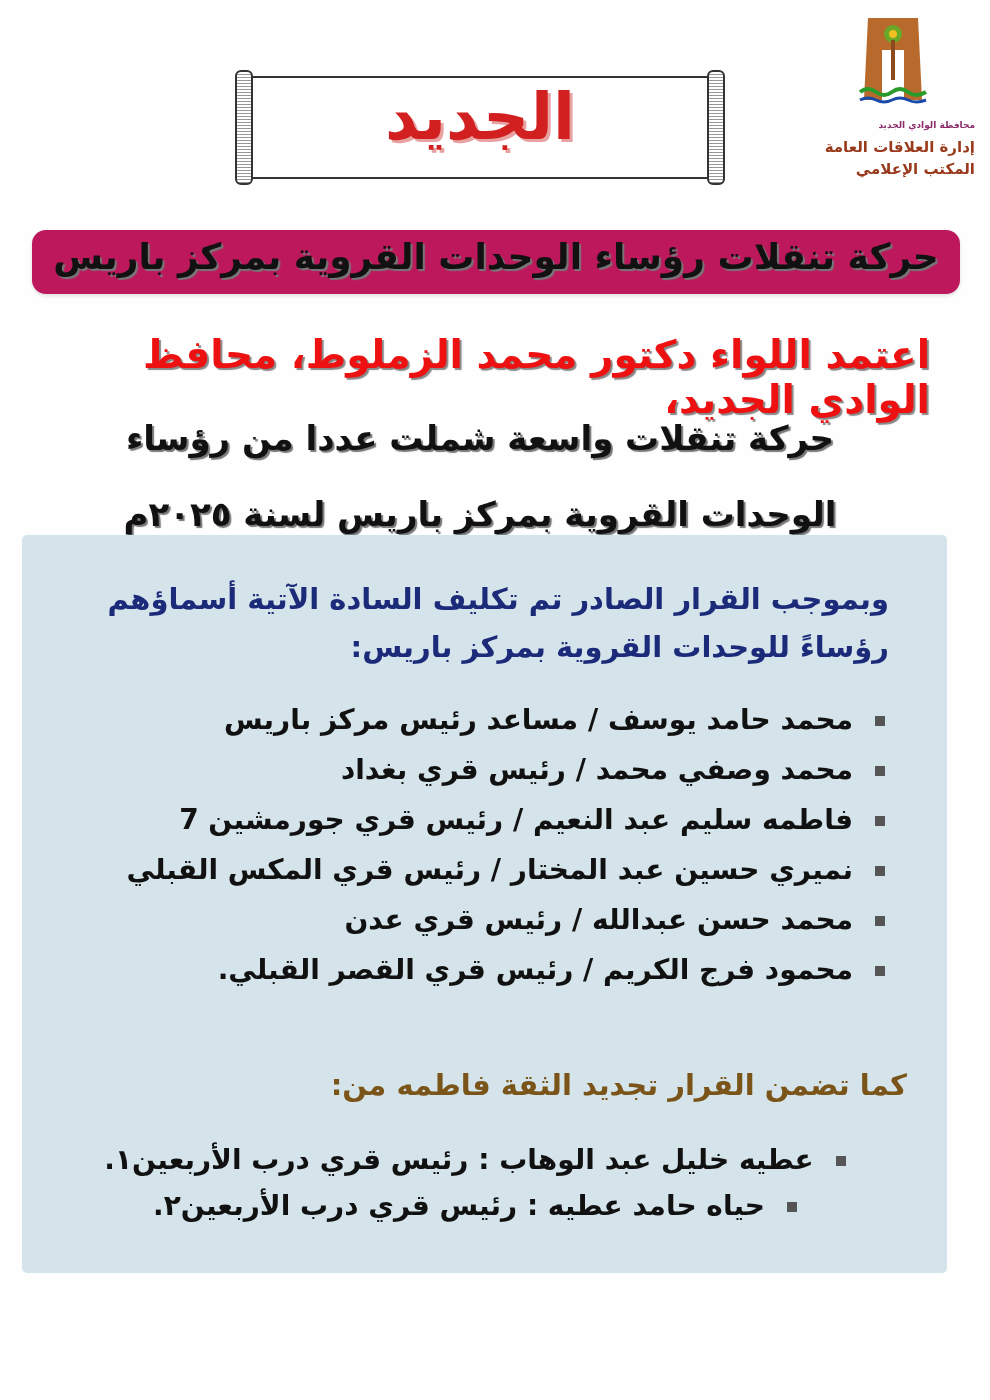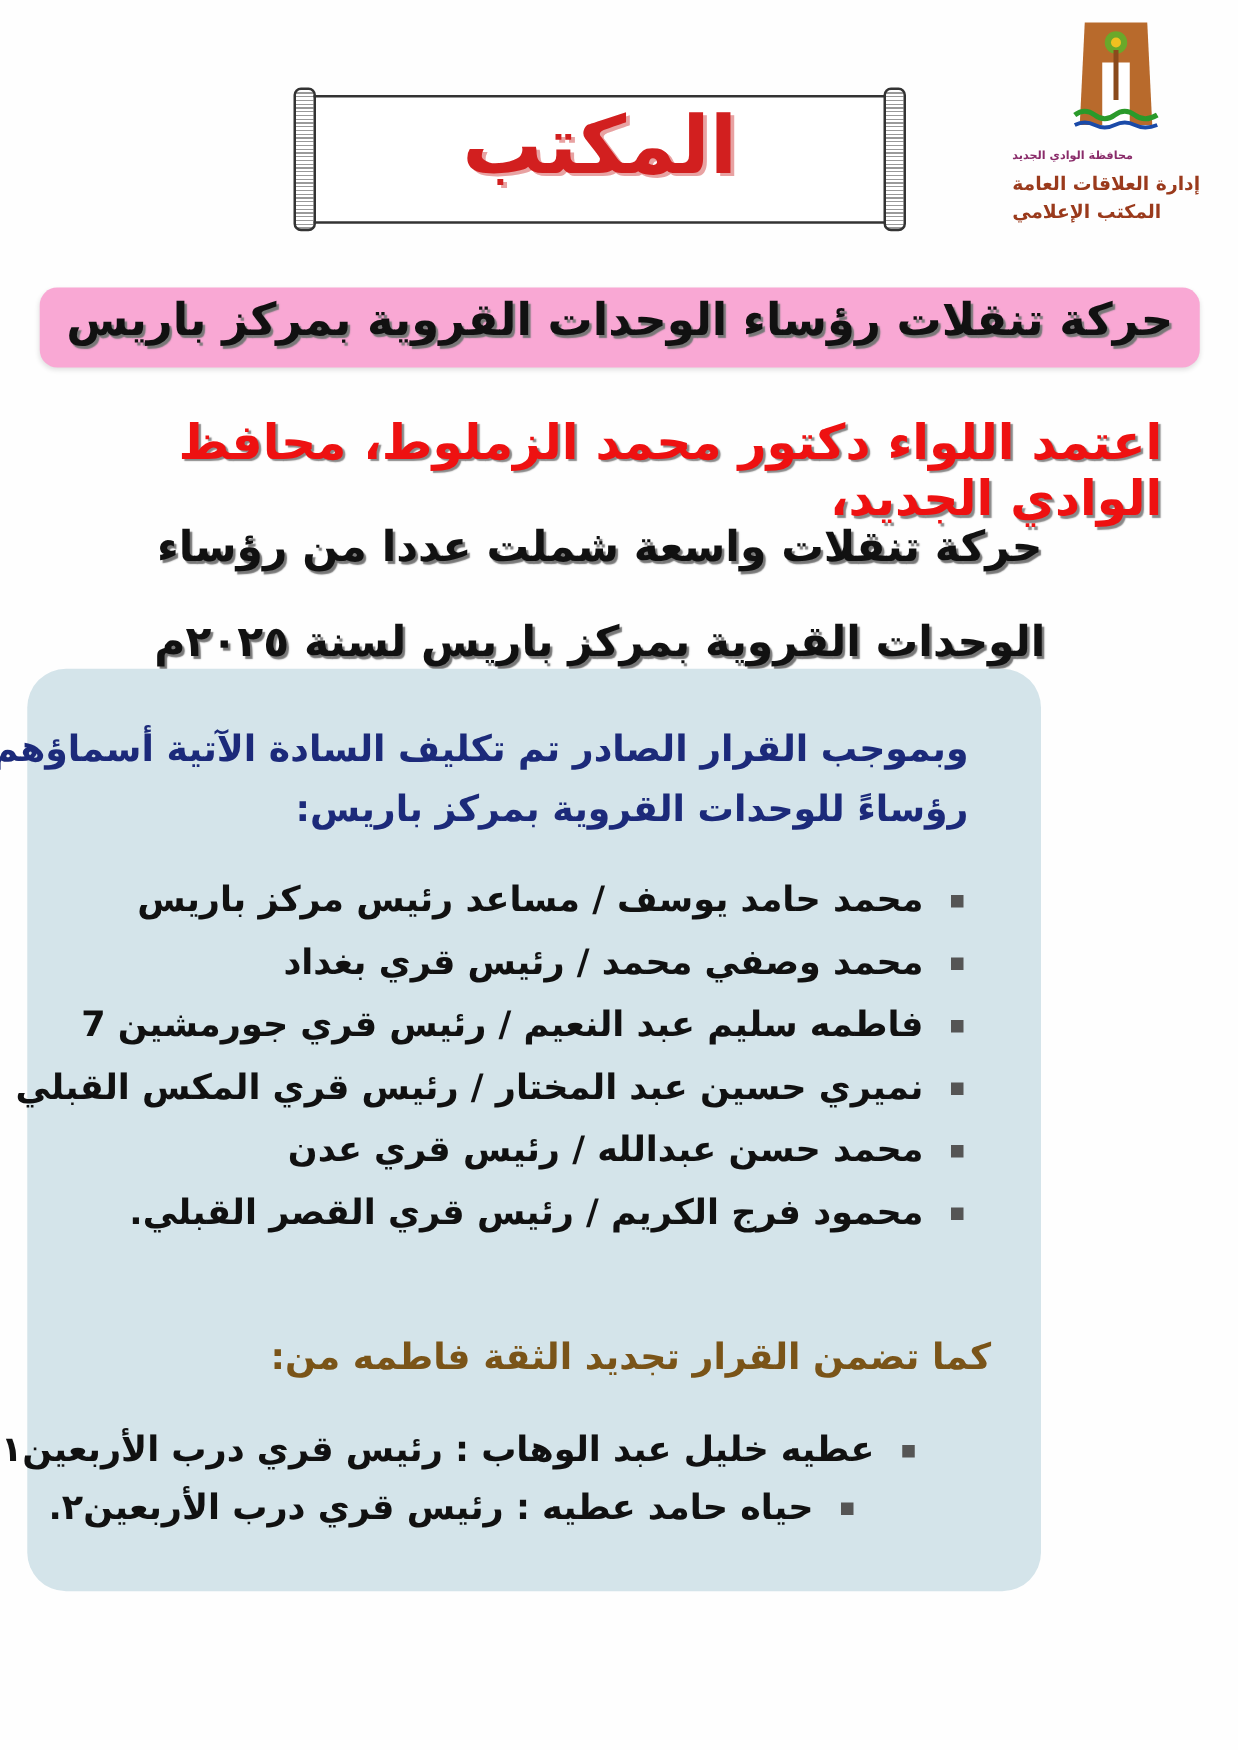--- a/index.html
+++ b/index.html
@@ -2,61 +2,61 @@
 <html><head>
 <meta charset="utf-8">
 <style>
   html, body { margin:0; padding:0; }
   body {
     width:990px; height:1400px; background:#fefefe; position:relative; overflow:hidden;
     font-family:"DejaVu Sans", sans-serif; direction:rtl;
   }
   .logo { position:absolute; left:810px; top:10px; width:165px; height:180px; }
   .logo-emblem { position:absolute; left:48px; top:0; width:70px; height:100px; }
-  .logo-caption { position:absolute; left:0; width:165px; text-align:left; color:#9a3a1c; font-weight:bold; white-space:nowrap; }
+  .logo-caption { position:absolute; left:0; width:165px; text-align:right; color:#9a3a1c; font-weight:bold; white-space:nowrap; }
   .logo-sub { top:110px; font-size:9px; color:#8a2c6a; }
   .logo-l1 { top:128px; font-size:15px; }
   .logo-l2 { top:150px; font-size:15px; }
 
   .banner { position:absolute; left:235px; top:70px; width:490px; height:115px; }
   .banner-body {
     position:absolute; left:12px; right:12px; top:6px; bottom:6px; background:#fff;
     border-top:2px solid #333; border-bottom:2px solid #333;
   }
   .scroll-end {
     position:absolute; top:0; bottom:0; width:14px; border:2px solid #333; border-radius:6px;
     background:repeating-linear-gradient(to bottom,#fff 0 2px,#999 2px 3px);
   }
   .scroll-l { left:0; } .scroll-r { right:0; }
   .banner-title {
     position:absolute; left:0; right:0; top:10px; text-align:center; font-size:64px; font-weight:bold;
     color:#d21f1f; text-shadow:3px 3px 0 #e8a2a2;
   }
 
   .headline-box {
-    position:absolute; left:32px; top:230px; width:928px; height:64px; background:#f9a8d4;
+    position:absolute; left:32px; top:230px; width:928px; height:64px; background:#be185d;
     border-radius:14px; box-shadow:0 2px 4px rgba(0,0,0,.12);
   }
   .headline {
     position:absolute; left:0; right:0; top:6px; text-align:center; font-size:36px; font-weight:bold; color:#111;
     text-shadow:2px 2px 1px #777;
   }
 
   .red-line {
     position:absolute; left:40px; right:60px; top:332px; text-align:right; font-size:39px; font-weight:bold;
     color:#e11; text-shadow:2px 2px 1px #888;
   }
   .black-para {
     position:absolute; left:60px; right:90px; top:400px; text-align:center; font-size:34px; font-weight:bold;
     color:#111; line-height:76px; text-shadow:2px 2px 1px #777;
   }
 
   .panel {
-    position:absolute; left:22px; top:535px; width:811px; height:738px; background:#d4e4ea;
-    border-radius:31px;
+    position:absolute; left:22px; top:535px; width:925px; height:738px; background:#d4e4ea;
+    border-radius:5px;
   }
   .intro {
     position:absolute; right:58px; top:40px; width:830px; text-align:right; font-size:29px; font-weight:bold;
     color:#1c2a7a; line-height:48px;
   }
   .list { position:absolute; right:62px; top:160px; width:820px; margin:0; padding:0; list-style:none; }
   .list li {
     height:50px; line-height:50px; font-size:28px; font-weight:bold; color:#111; text-align:right; white-space:nowrap;
   }
   .bullet {
@@ -83,21 +83,21 @@
   </svg>
   <div class="logo-caption logo-sub">محافظة الوادي الجديد</div>
   <div class="logo-caption logo-l1">إدارة العلاقات العامة</div>
   <div class="logo-caption logo-l2">المكتب الإعلامي</div>
 </div>
 
 <div class="banner">
   <div class="banner-body"></div>
   <div class="scroll-end scroll-l"></div>
   <div class="scroll-end scroll-r"></div>
-  <div class="banner-title">المكتب</div>
+  <div class="banner-title">الجديد</div>
 </div>
 
 <div class="headline-box">
   <div class="headline">حركة تنقلات رؤساء الوحدات القروية بمركز باريس</div>
 </div>
 
 <div class="red-line">اعتمد اللواء دكتور محمد الزملوط، محافظ الوادي الجديد،</div>
 <div class="black-para">حركة تنقلات واسعة شملت عددا من رؤساء الوحدات القروية بمركز باريس لسنة ٢٠٢٥م</div>
 
 <div class="panel">

